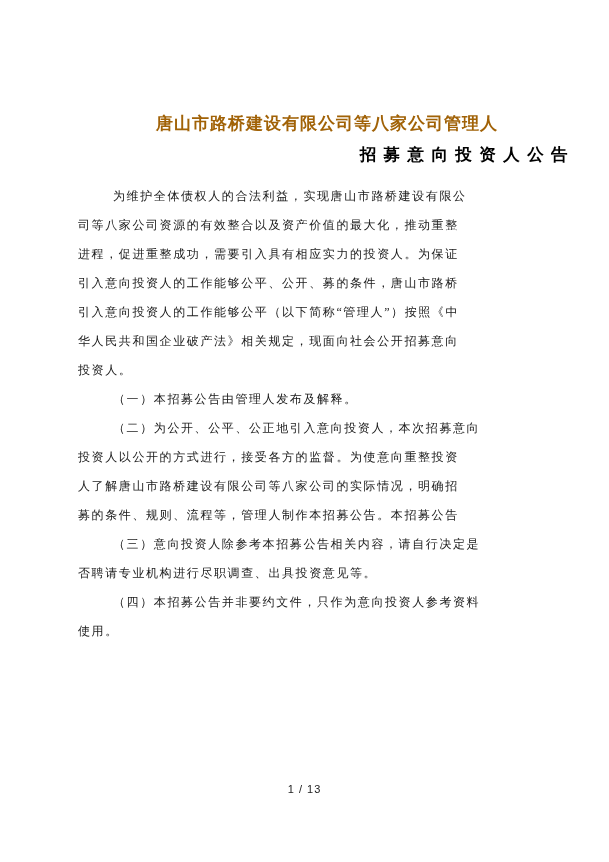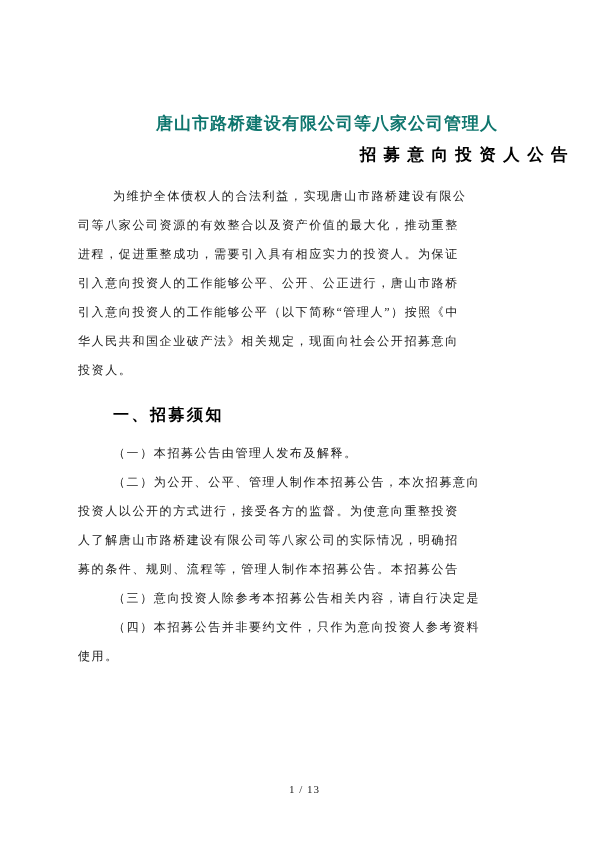--- a/index.html
+++ b/index.html
@@ -21,21 +21,21 @@
   }
   .title-line-1 {
     font-family: "Liberation Sans", sans-serif;
     font-weight: bold;
     font-size: 17px;
     line-height: 24px;
     height: 24px;
     text-align: center;
     letter-spacing: 1px;
     text-indent: 1px;
-    color: #0f766e;
+    color: #a16207;
     white-space: nowrap;
   }
   .title-line-2 {
     font-family: "Liberation Sans", sans-serif;
     font-weight: bold;
     font-size: 16.5px;
     line-height: 24px;
     height: 24px;
     margin-top: 6px;
     text-align: right;
@@ -64,60 +64,60 @@
     letter-spacing: 2.5px;
     color: #000000;
     white-space: nowrap;
   }
   .footer {
     position: absolute;
     left: 0;
     right: 0;
     top: 783px;
     text-align: center;
-    font-family: Liberation Serif, serif;
+    font-family: Liberation Sans, sans-serif;
     font-size: 11px;
     letter-spacing: 1px;
     color: #222222;
   }
 </style>
 </head>
 <body>
 
 <div class="page">
   <div class="content">
 
     <div class="title-line-1">唐山市路桥建设有限公司等八家公司管理人</div>
     <div class="title-line-2">招募意向投资人公告</div>
 
     <div class="intro">
       <div class="body-line indent">为维护全体债权人的合法利益，实现唐山市路桥建设有限公</div>
       <div class="body-line">司等八家公司资源的有效整合以及资产价值的最大化，推动重整</div>
       <div class="body-line">进程，促进重整成功，需要引入具有相应实力的投资人。为保证</div>
-      <div class="body-line">引入意向投资人的工作能够公平、公开、公正进行，唐山市路桥</div>
+      <div class="body-line">引入意向投资人的工作能够公平、公开、募的条件，唐山市路桥</div>
       <div class="body-line">引入意向投资人的工作能够公平（以下简称“管理人”）按照《中</div>
       <div class="body-line">华人民共和国企业破产法》相关规定，现面向社会公开招募意向</div>
       <div class="body-line">投资人。</div>
     </div>
 
-    <div class="section-heading">一、招募须知</div>
 
     <div>
       <div class="body-line indent">（一）本招募公告由管理人发布及解释。</div>
     </div>
 
     <div>
-      <div class="body-line indent">（二）为公开、公平、管理人制作本招募公告，本次招募意向</div>
+      <div class="body-line indent">（二）为公开、公平、公正地引入意向投资人，本次招募意向</div>
       <div class="body-line">投资人以公开的方式进行，接受各方的监督。为使意向重整投资</div>
       <div class="body-line">人了解唐山市路桥建设有限公司等八家公司的实际情况，明确招</div>
       <div class="body-line">募的条件、规则、流程等，管理人制作本招募公告。本招募公告</div>
     </div>
 
     <div>
       <div class="body-line indent">（三）意向投资人除参考本招募公告相关内容，请自行决定是</div>
+      <div class="body-line">否聘请专业机构进行尽职调查、出具投资意见等。</div>
     </div>
 
     <div>
       <div class="body-line indent">（四）本招募公告并非要约文件，只作为意向投资人参考资料</div>
       <div class="body-line">使用。</div>
     </div>
 
   </div>
 
   <div class="footer">1 / 13</div>

